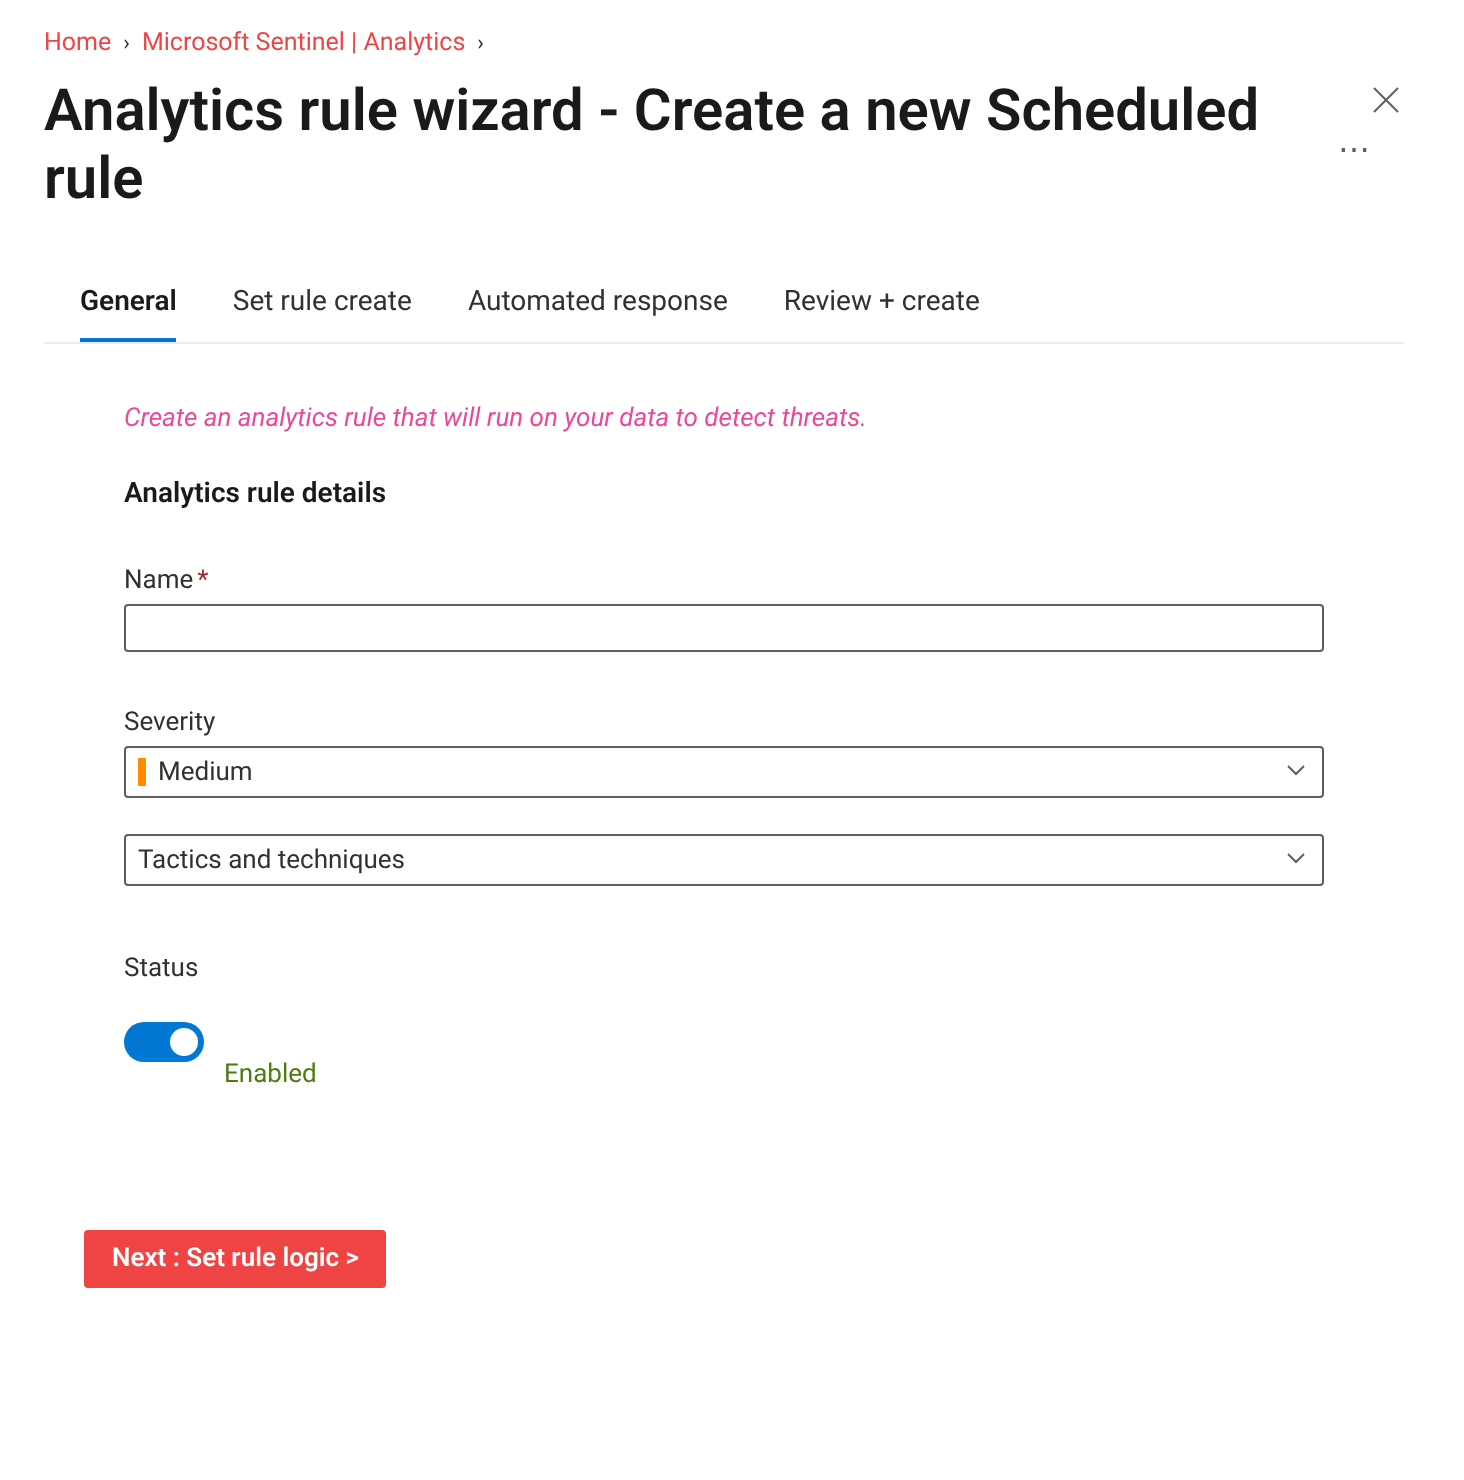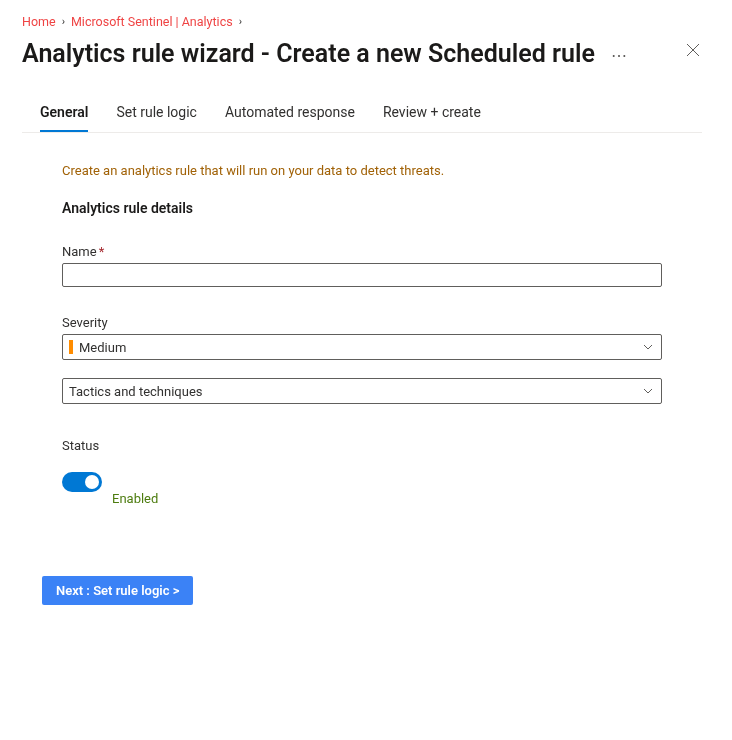--- a/index.html
+++ b/index.html
@@ -14,33 +14,33 @@
   .page { padding: 14px 30px 30px 22px; }
 
   
   .breadcrumb { display: flex; align-items: center; gap: 6px; font-size: 12.5px; margin-bottom: 10px; }
   .breadcrumb a { color: #ef4444; text-decoration: none; }
   .bc-sep { color: #323130; font-size: 11px; }
 
   
   .hdr { display: flex; align-items: flex-start; justify-content: space-between; margin-bottom: 30px; }
   .hdr-left { display: flex; align-items: center; gap: 16px; }
-  .page-title { font-size: 25px; font-weight: 600; margin: 0; color: #1b1a19; }
+  .page-title { font-size: 29px; font-weight: 600; margin: 0; color: #1b1a19; }
   .more-icon { font-size: 16px; line-height: 1; color: #605e5c; letter-spacing: 1px; cursor: pointer; padding-top: 4px;}
   .close-icon { font-size: 16px; color: #605e5c; cursor: pointer; padding: 4px 2px 0 0; line-height: 1; }
   .close-icon svg { width: 14px; height: 14px; }
 
   
   .tabs { display: flex; gap: 28px; border-bottom: 1px solid #edebe9; padding: 0 18px; margin-bottom: 30px; }
   .tab { padding: 6px 0 10px 0; font-size: 14px; color: #323130; cursor: pointer; border-bottom: 2px solid transparent; }
   .tab.active { font-weight: 600; border-bottom: 2px solid #0078d4; color: #1b1a19; }
 
   
   .content { padding: 0 40px 0 40px; }
-  .intro { color: #a16207; font-size: 13px; margin-bottom: 22px; }
+  .intro { color: #ec4899; font-size: 13px; margin-bottom: 22px; font-style: italic; }
   .section-title { font-weight: 600; font-size: 14px; margin-bottom: 28px; color: #1b1a19;}
 
   .field { margin-bottom: 28px; }
   .field-label { font-size: 13px; margin-bottom: 4px; color: #323130; }
   .req { color: #a4262c; margin-left: 2px; }
   .text-input {
     width: 100%; height: 24px;
     border: 1px solid #605e5c; border-radius: 2px;
     padding: 0 6px; font-family: inherit; font-size: 13px;
     background: #fff;
@@ -72,21 +72,21 @@
   }
   .toggle-knob {
     width: 14px; height: 14px; border-radius: 50%;
     background: #fff; position: absolute; top: 3px; right: 3px;
   }
   .toggle-label { font-size: 13px; color: #4d7c0f; margin-top: 34px; }
 
   
   .footer { margin-top: 70px; padding-left: 20px; }
   .primary-btn {
-    background: #3b82f6; color: #fff; border: none;
+    background: #ef4444; color: #fff; border: none;
     font-size: 13px; font-weight: 600;
     padding: 7px 14px; border-radius: 2px; cursor: pointer;
     font-family: inherit;
   }
 </style>
 </head>
 <body>
 
 <div class="page">
 
@@ -105,21 +105,21 @@
     <span class="close-icon">
       <svg viewBox="0 0 14 14" stroke="#605e5c" stroke-width="1">
           <line x1="1" y1="1" x2="13" y2="13"></line>
           <line x1="13" y1="1" x2="1" y2="13"></line>
         </svg>
     </span>
   </div>
 
   <div class="tabs">
     <div class="tab active">General</div>
-    <div class="tab">Set rule logic</div>
+    <div class="tab">Set rule create</div>
     <div class="tab">Automated response</div>
     <div class="tab">Review + create</div>
   </div>
 
   <div class="content">
     <div class="intro">Create an analytics rule that will run on your data to detect threats.</div>
     <div class="section-title">Analytics rule details</div>
 
     <div class="field">
       <div class="field-label">

